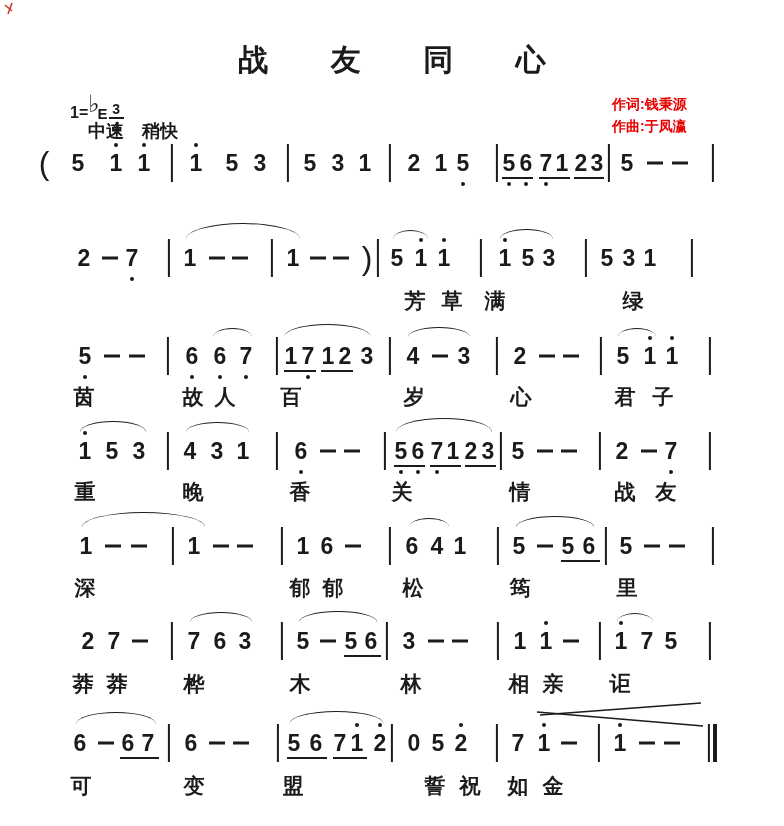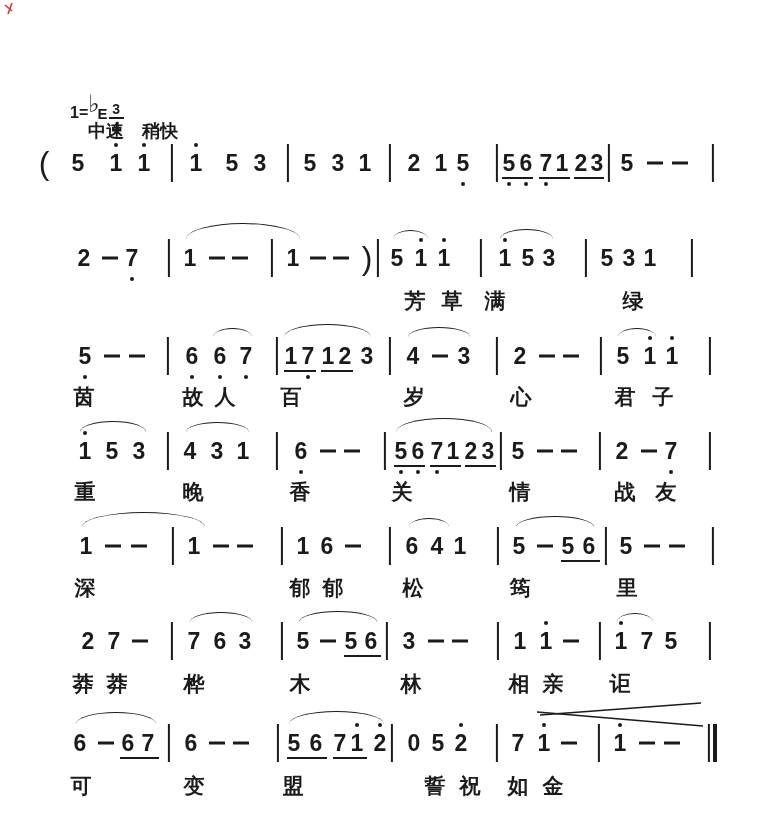--- a/index.html
+++ b/index.html
@@ -37,27 +37,32 @@
     position:absolute;transform:translate(-50%,-50%);font-size:21px;font-weight:700;
     font-family:"DejaVu Serif","Liberation Serif",serif;white-space:nowrap;
   }
   .paren{position:absolute;transform:translate(-50%,-50%);font-size:32px;font-weight:400;}
   #overlay{position:absolute;left:0;top:0;pointer-events:none;}
 </style>
 </head>
 <body>
 
 <div id="score">
+  <div class="title">战 友 同 心</div>
 
   <div class="keysig">
     <span class="k1">1=</span><span class="flat">♭</span><span class="keyE">E</span><span class="frac"><span>3</span><span class="fracbar"></span><span>4</span></span>
   </div>
 
   <div class="tempo">中速　稍快</div>
 
+  <div class="credits" style="color: rgb(230, 0, 0);">
+    <div>作词:钱秉源</div>
+    <div>作曲:于凤瀛</div>
+  </div>
 
   <svg id="overlay" width="784" height="826">
     <g>
       <path d="M5,5 l7,6 M12,3 l-4,11" stroke="#d03a30" stroke-width="1.6" fill="none"></path>
     </g>
   <line x1="540" y1="715" x2="701" y2="703" stroke="#1b1b1b" stroke-width="1.4"></line>
       <line x1="537" y1="712" x2="703" y2="726" stroke="#1b1b1b" stroke-width="1.4"></line>
     </svg>
 <div class="paren" style="left: 44px; top: 163px;">(</div>
     <div class="note" style="left: 78px; top: 163px;">5</div>

